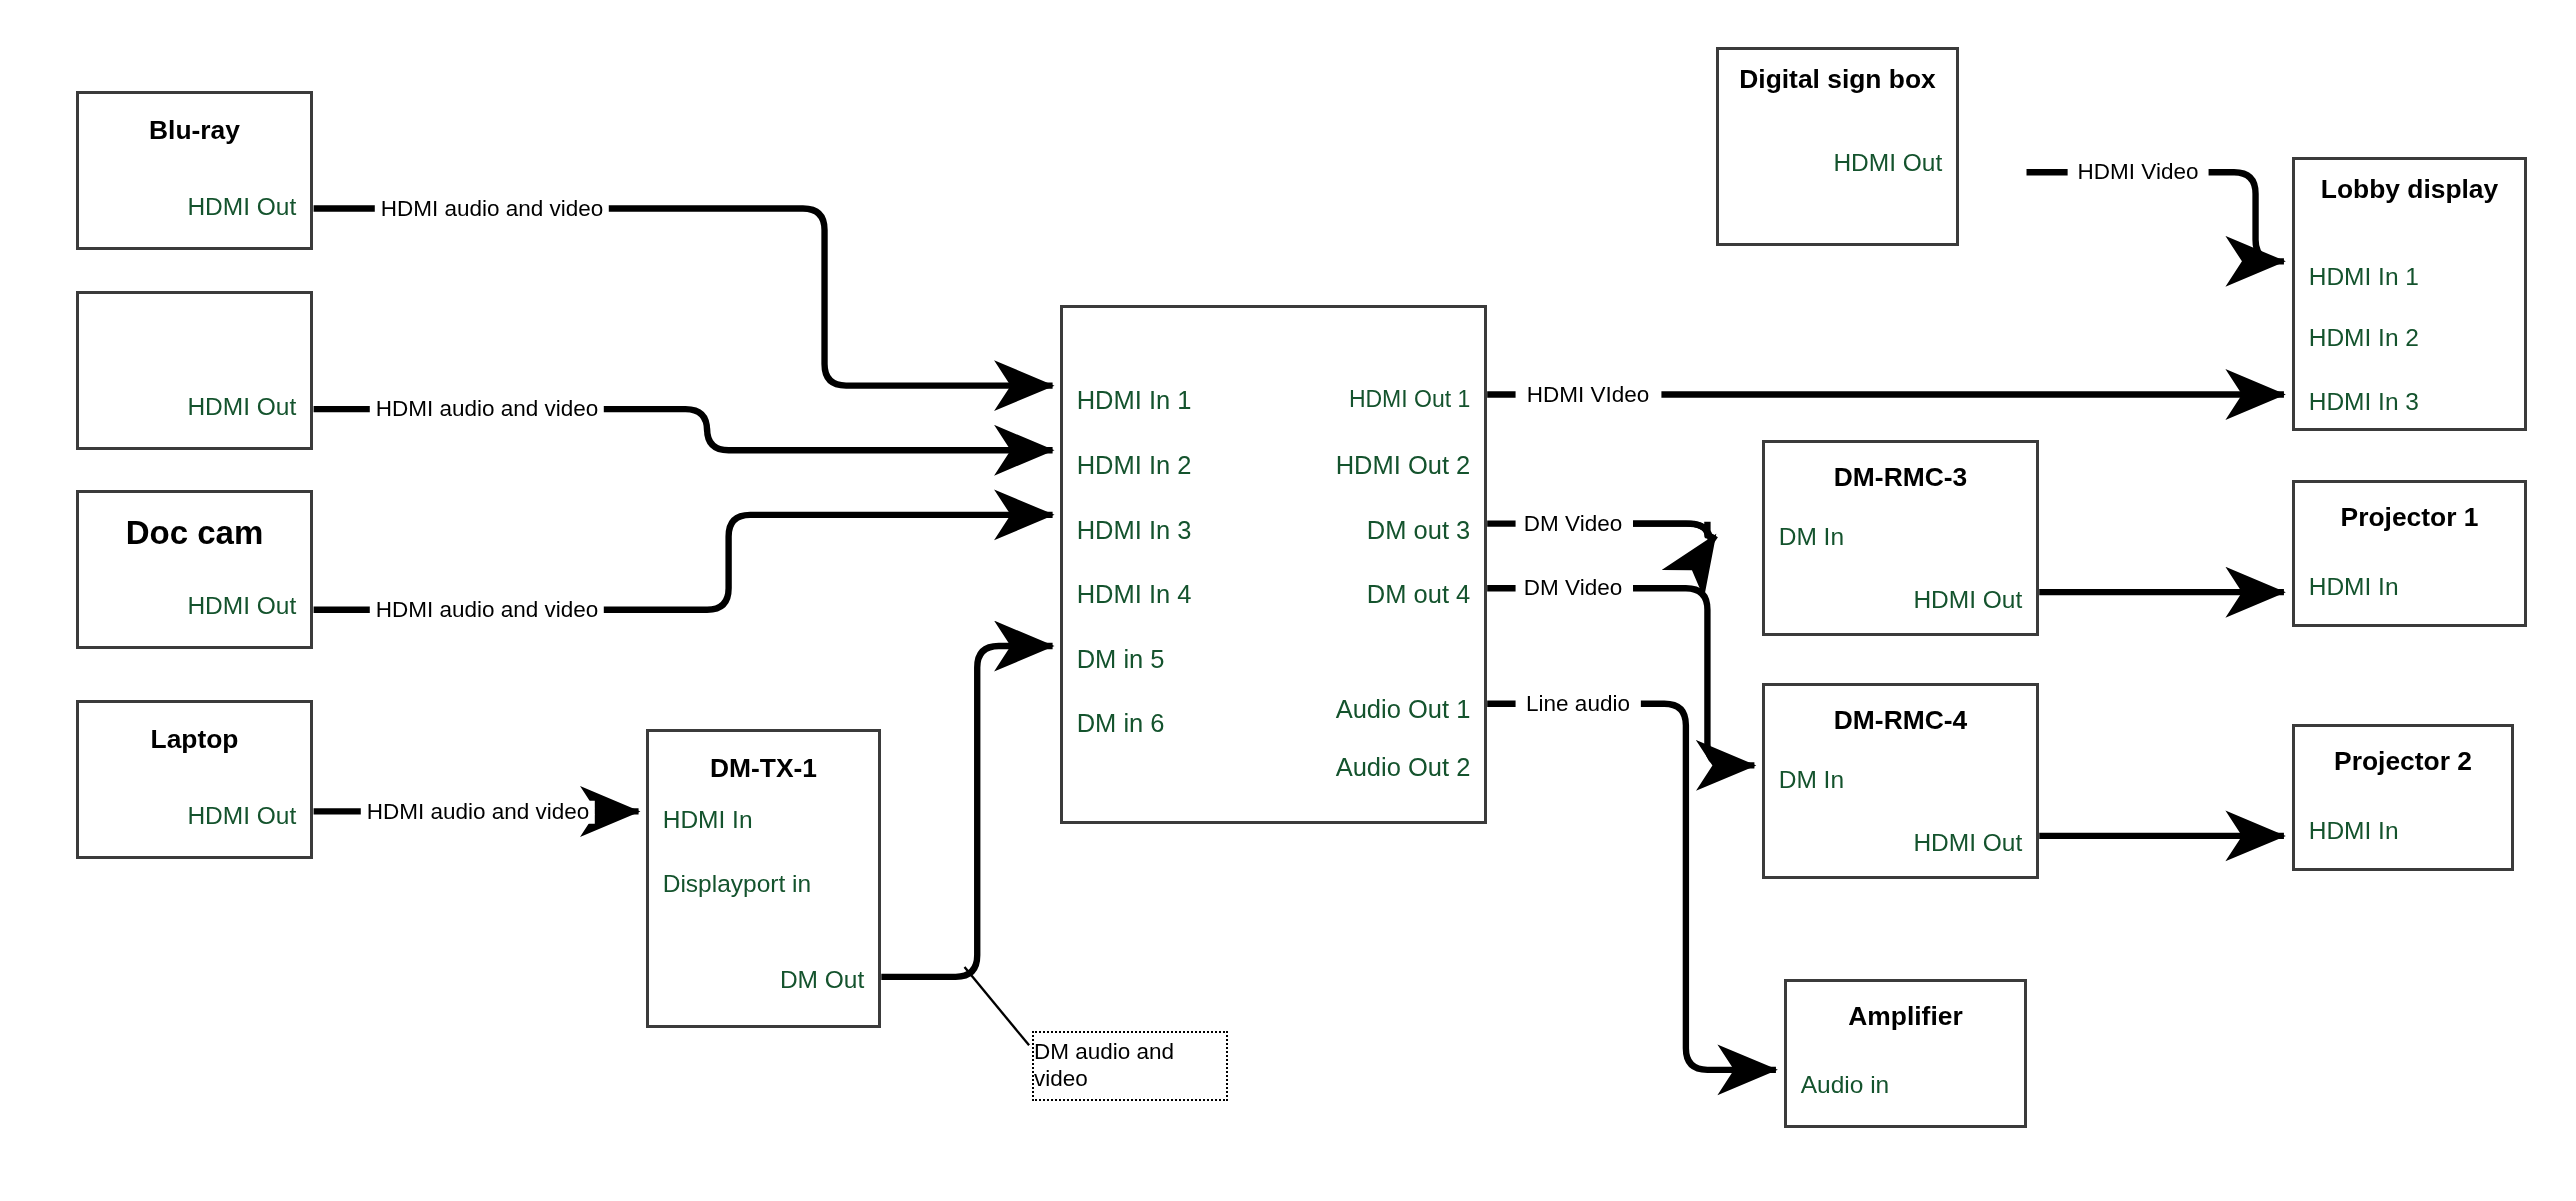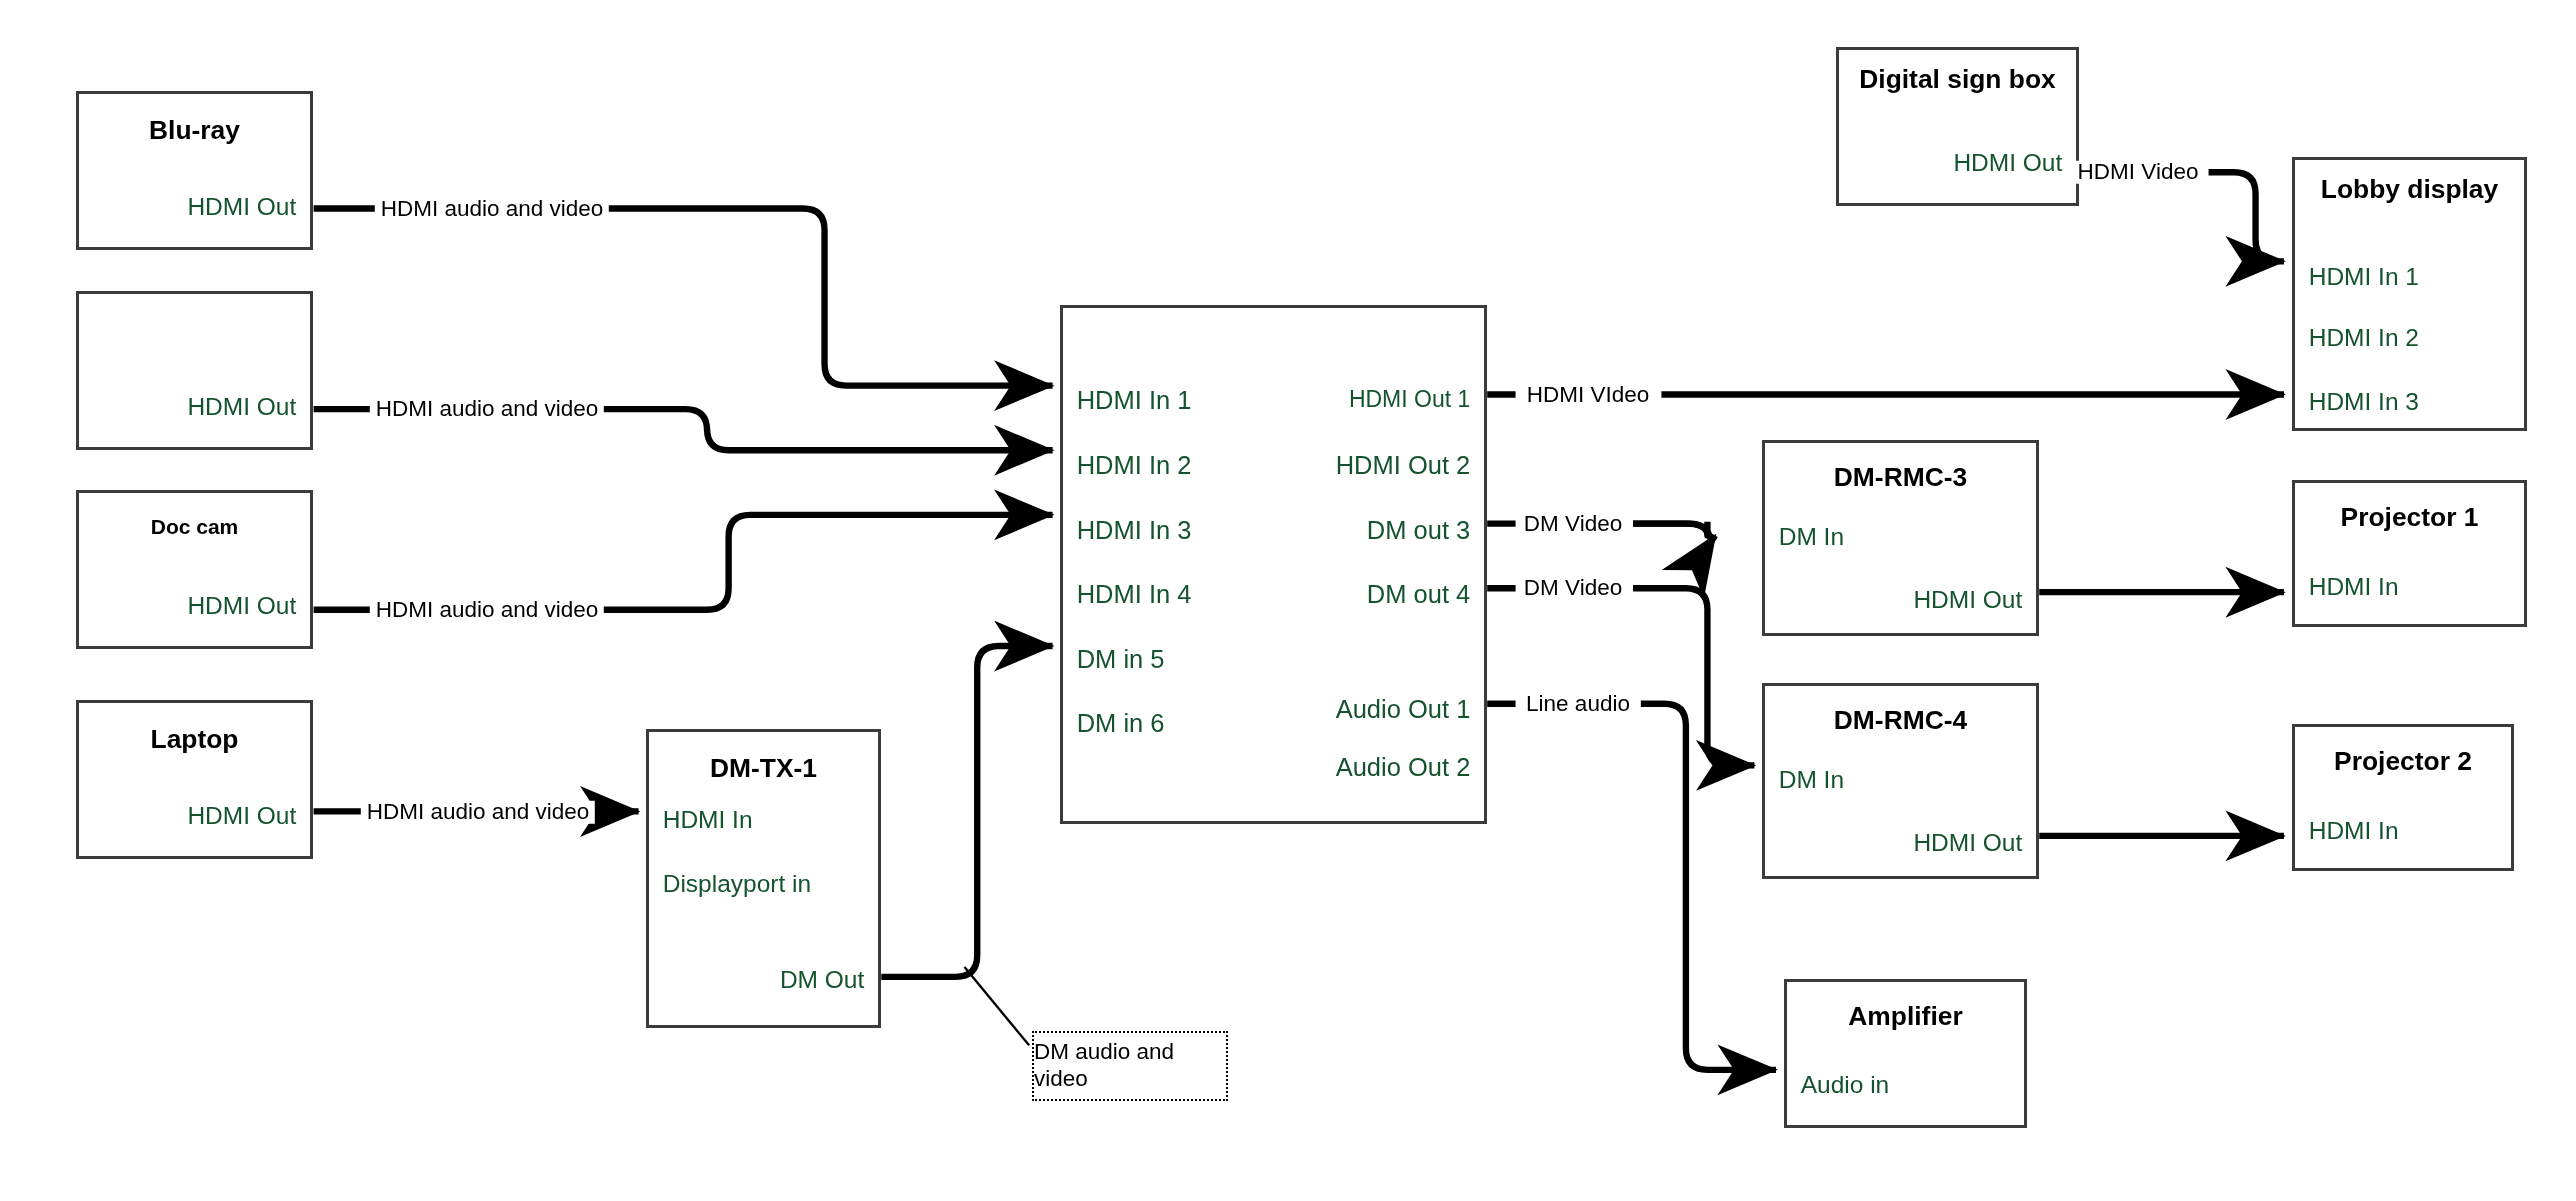--- a/index.html
+++ b/index.html
@@ -69,21 +69,21 @@
 
   <div id="nodes">
       <div class="node" style="left: 76px; top: 91px; width: 237px; height: 159px; border-color: rgb(59, 59, 59);">
         <div class="title" style="top: 21.5px; font-size: 26.4px;">Blu-ray</div>
         <div class="port right" style="top: 101px; font-size: 24.5px;">HDMI Out</div>
       </div>
       <div class="node" style="left: 76px; top: 291px; width: 237px; height: 159px; border-color: rgb(59, 59, 59);">
         <div class="port right" style="top: 101px; font-size: 24.5px;">HDMI Out</div>
       </div>
       <div class="node" style="left: 76px; top: 490px; width: 237px; height: 159px; border-color: rgb(59, 59, 59);">
-        <div class="title" style="top: 21.5px; font-size: 21px;">Doc cam</div>
+        <div class="title" style="top: 21.5px; font-size: 33px;">Doc cam</div>
         <div class="port right" style="top: 101px; font-size: 24.5px;">HDMI Out</div>
       </div>
       <div class="node" style="left: 76px; top: 700px; width: 237px; height: 159px; border-color: rgb(59, 59, 59);">
         <div class="title" style="top: 21.5px; font-size: 26.4px;">Laptop</div>
         <div class="port right" style="top: 101px; font-size: 24.5px;">HDMI Out</div>
       </div>
       <div class="node" style="left: 646px; top: 729px; width: 235px; height: 299px; border-color: rgb(59, 59, 59);">
         <div class="title" style="top: 21.5px; font-size: 26.4px;">DM-TX-1</div>
         <div class="port left" style="top: 76px; font-size: 24.5px;">HDMI In</div>
         <div class="port left" style="top: 140px; font-size: 24.5px;">Displayport in</div>
@@ -96,21 +96,21 @@
         <div class="port left" style="top: 274px; font-size: 25.5px;">HDMI In 4</div>
         <div class="port left" style="top: 339px; font-size: 25.5px;">DM in 5</div>
         <div class="port left" style="top: 403px; font-size: 25.5px;">DM in 6</div>
         <div class="port right" style="top: 80px; font-size: 23px;">HDMI Out 1</div>
         <div class="port right" style="top: 145px; font-size: 25.5px;">HDMI Out 2</div>
         <div class="port right" style="top: 210px; font-size: 25.5px;">DM out 3</div>
         <div class="port right" style="top: 274px; font-size: 25.5px;">DM out 4</div>
         <div class="port right" style="top: 389px; font-size: 25.5px;">Audio Out 1</div>
         <div class="port right" style="top: 447px; font-size: 25.5px;">Audio Out 2</div>
       </div>
-      <div class="node" style="left: 1836px; top: 47px; width: 243px; height: 159px; border-color: rgb(59, 59, 59);">
+      <div class="node" style="left: 1716px; top: 47px; width: 243px; height: 199px; border-color: rgb(59, 59, 59);">
         <div class="title" style="top: 14.7px; font-size: 26.4px;">Digital sign box</div>
         <div class="port right" style="top: 101px; font-size: 24.5px;">HDMI Out</div>
       </div>
       <div class="node" style="left: 2292px; top: 157px; width: 235px; height: 274px; border-color: rgb(59, 59, 59);">
         <div class="title" style="top: 14.7px; font-size: 26.4px;">Lobby display</div>
         <div class="port left" style="top: 105px; font-size: 24.5px;">HDMI In 1</div>
         <div class="port left" style="top: 166px; font-size: 24.5px;">HDMI In 2</div>
         <div class="port left" style="top: 230px; font-size: 24.5px;">HDMI In 3</div>
       </div>
       <div class="node" style="left: 1762px; top: 440px; width: 277px; height: 196px; border-color: rgb(59, 59, 59);">

